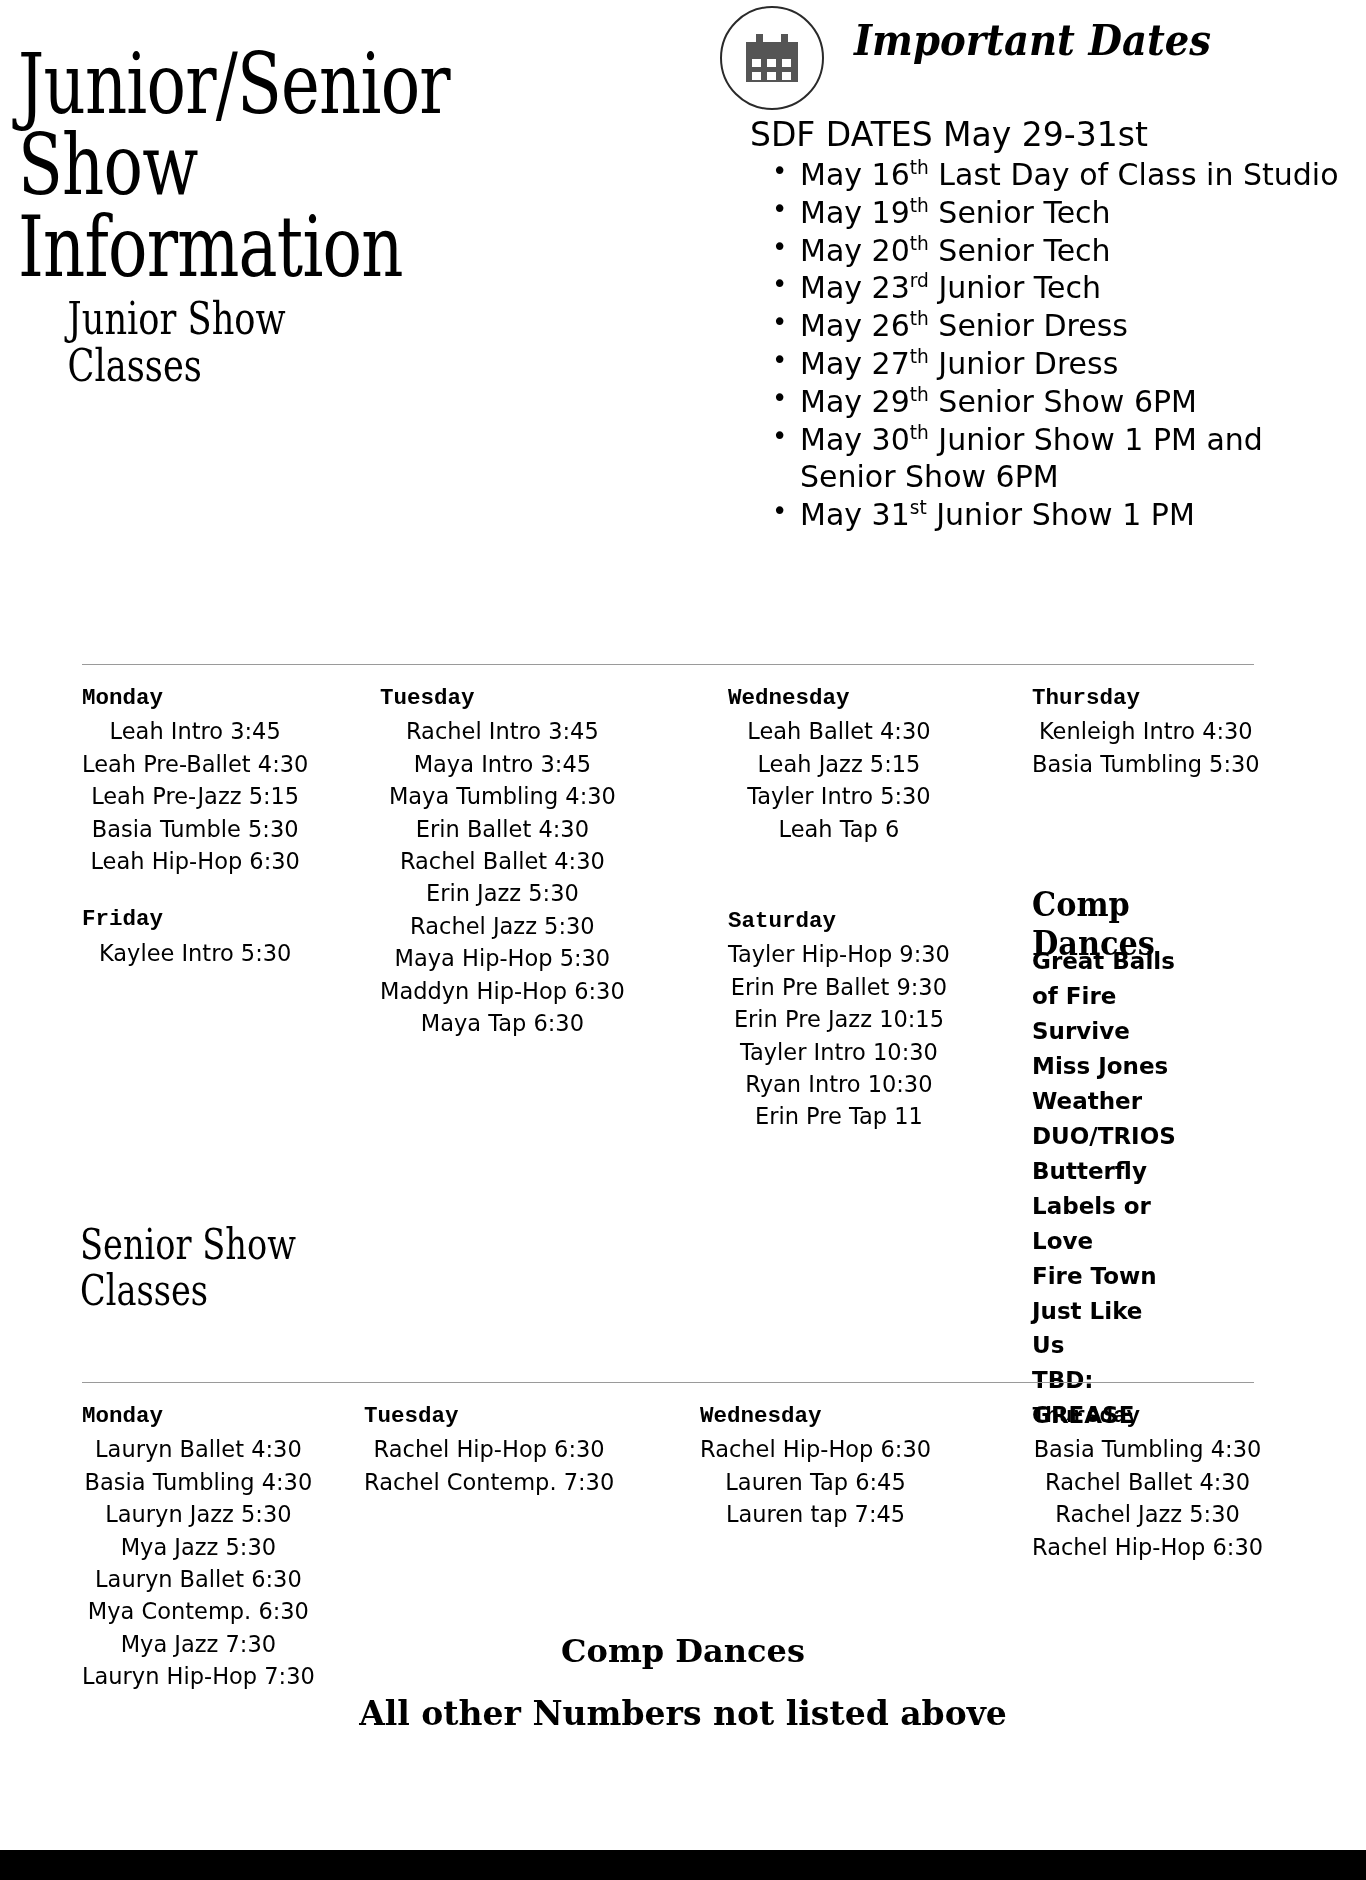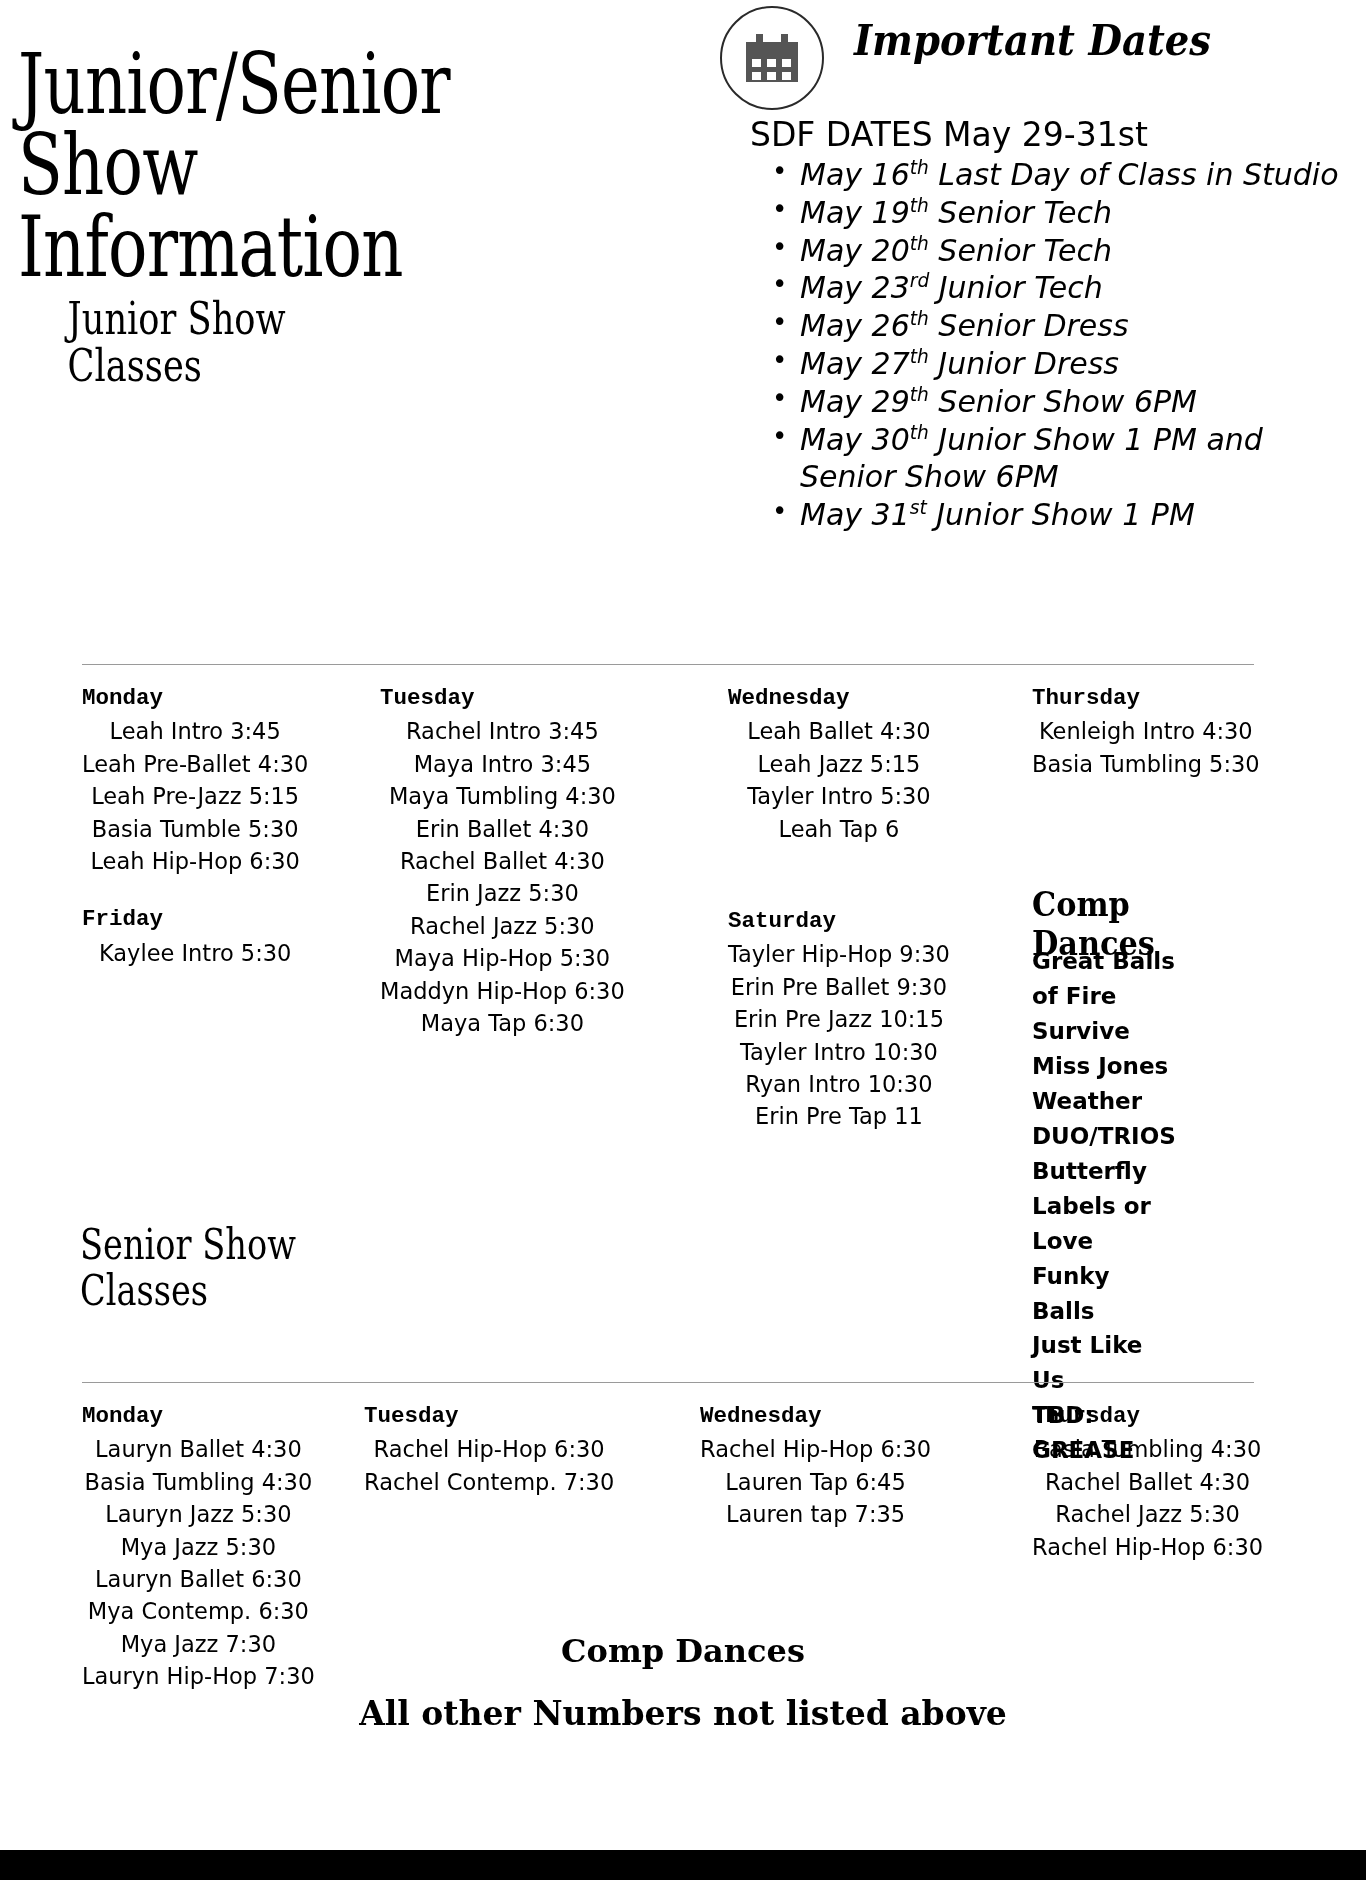--- a/index.html
+++ b/index.html
@@ -125,21 +125,20 @@
   }
   .dates-lead {
     font-size: 33px;
     line-height: 1.15;
     margin: 6px 0 0 22px;
   }
   ul.dates-list {
     margin: 2px 0 0 0;
     padding-left: 70px;
     list-style: none;
-    font-style: italic;
   }
   ul.dates-list li {
     position: relative;
     font-size: 30px;
     line-height: 1.26;
     padding-left: 2px;
   }
   ul.dates-list li::before {
     content: "\2022";
     position: absolute;
@@ -302,21 +301,21 @@
 
   <div class="comp-head" style="left:1032px; top:885px;">Comp Dances</div>
   <div class="comp-list" style="left:1032px; top:944px;">
     <div>Great Balls of Fire</div>
     <div>Survive</div>
     <div>Miss Jones</div>
     <div>Weather</div>
     <div>DUO/TRIOS</div>
     <div>Butterfly</div>
     <div>Labels or Love</div>
-    <div>Funky Balls</div>
+    <div>Fire Town</div>
     <div>Just Like Us</div>
     <div>TBD: GREASE</div>
   </div>
 
   <div class="section-head" style="left:80px; top:1222px;">Senior Show
 Classes</div>
 
   <div class="rule" style="left:82px; top:1382px; width:1172px;"></div>
 
   <div class="col" style="left:82px; top:1400px;">
@@ -334,21 +333,21 @@
   <div class="col" style="left:364px; top:1400px;">
     <div class="day">Tuesday</div>
     <div class="entry">Rachel Hip-Hop 6:30</div>
     <div class="entry">Rachel Contemp. 7:30</div>
   </div>
 
   <div class="col" style="left:700px; top:1400px;">
     <div class="day">Wednesday</div>
     <div class="entry">Rachel Hip-Hop 6:30</div>
     <div class="entry">Lauren Tap 6:45</div>
-    <div class="entry">Lauren tap 7:35</div>
+    <div class="entry">Lauren tap 7:45</div>
   </div>
 
   <div class="col" style="left:1032px; top:1400px;">
     <div class="day">Thursday</div>
     <div class="entry">Basia Tumbling 4:30</div>
     <div class="entry">Rachel Ballet 4:30</div>
     <div class="entry">Rachel Jazz 5:30</div>
     <div class="entry">Rachel Hip-Hop 6:30</div>
   </div>
 

